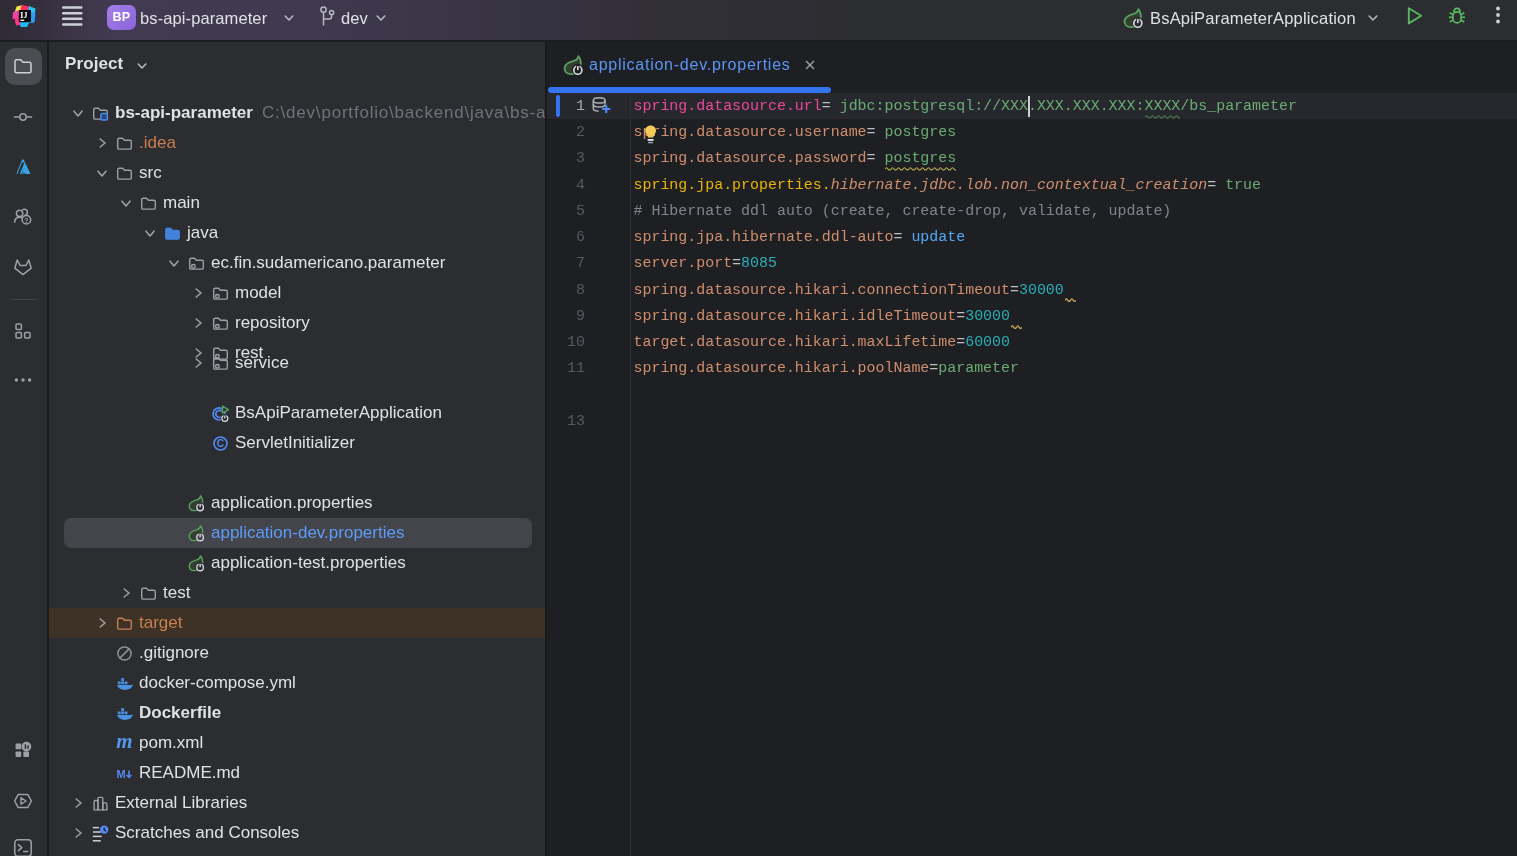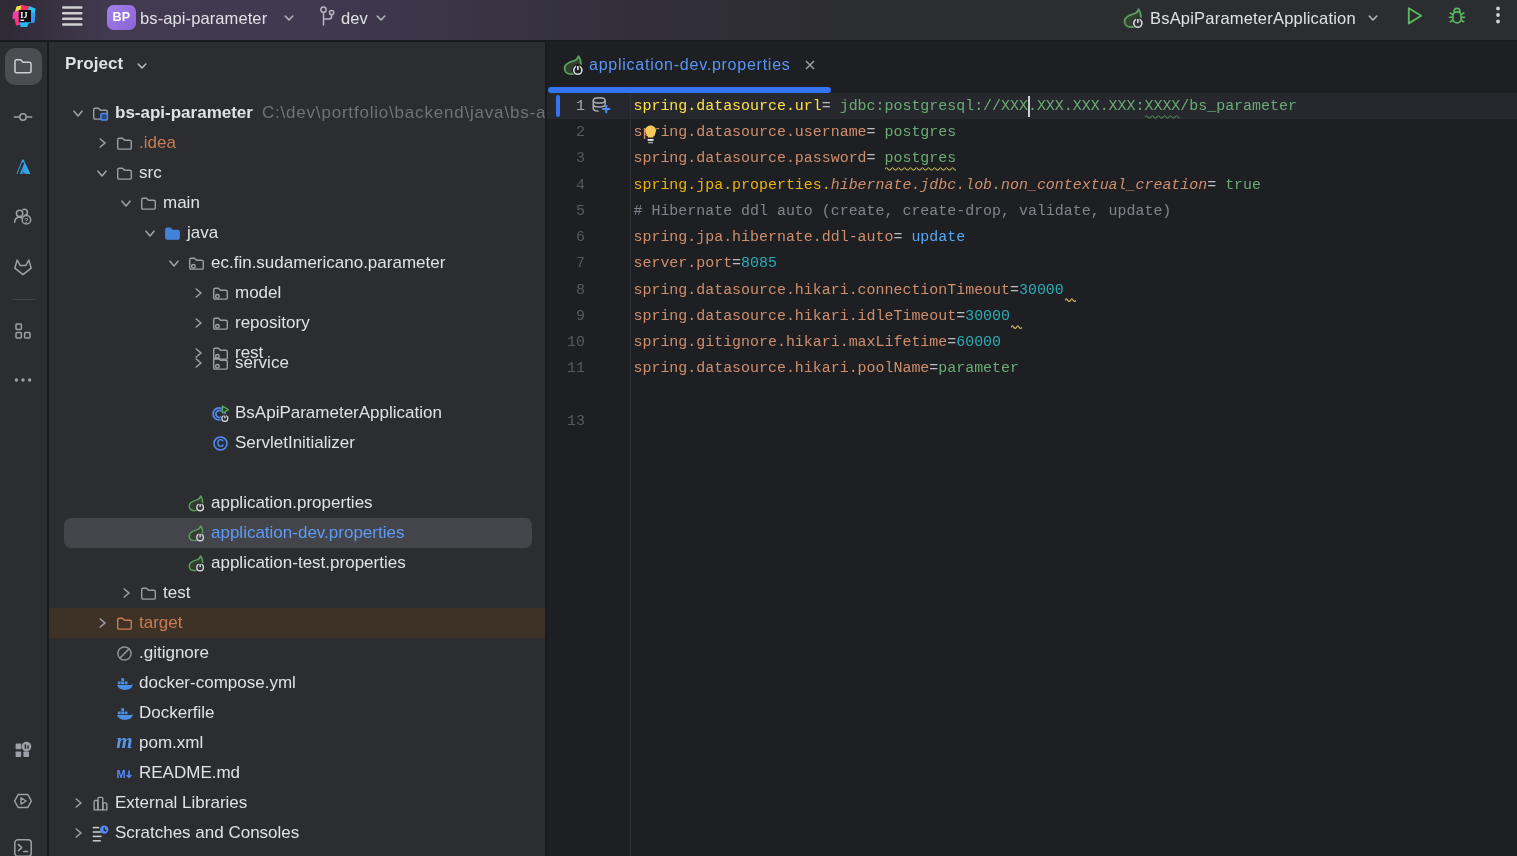--- a/index.html
+++ b/index.html
@@ -508,21 +508,21 @@
             <g fill="#4B8FE2">
               <rect x="1.7" y="6.1" width="2.7" height="2.6"></rect>
               <rect x="4.9" y="6.1" width="2.7" height="2.6"></rect>
               <rect x="8.1" y="6.1" width="2.7" height="2.6"></rect>
               <rect x="4.9" y="3.0" width="2.7" height="2.6"></rect>
               <path d="M0.9 9.5 H13.3 C14.6 9.5 15.3 8.9 15.6 8.3 C15.9 9.2 15.6 14.0 8.4 14.0 C4.4 14.0 1.7 12.4 0.9 9.5 Z"></path>
             </g>
           </g>
         </svg>
       </div>
-      <span class="lbl" style="color:#DFE1E5;">Dockerfile</span>
+      <span class="lbl" style="color:#DFE1E5;font-weight:bold;">Dockerfile</span>
     </div>
     <div class="row" style="top:686px">
       <div class="chev" style="margin-left:45px"></div>
       <div class="icon"><span style="display:inline-block;width:17px;text-align:center;font-family:'Liberation Serif',serif;font-style:italic;font-weight:bold;font-size:21px;color:#5795E8;line-height:17px;transform:translateY(-2px)">m</span></div>
       <span class="lbl" style="color:#DFE1E5;">pom.xml</span>
     </div>
     <div class="row" style="top:716px">
       <div class="chev" style="margin-left:45px"></div>
       <div class="icon">
         <svg width="17" height="17" viewBox="0 0 17 17" style="">
@@ -594,30 +594,30 @@
         <g stroke="#9DA0A6" stroke-width="1.4">
           <line x1="2" y1="2" x2="10" y2="10"></line>
           <line x1="10" y1="2" x2="2" y2="10"></line>
         </g>
       </svg>
     </div>
     <div class="abs" style="left:1px;top:45px;width:283px;height:6px;border-radius:3px;background:#3574F0"></div>
     <div class="abs" style="left:0px;top:51.00px;width:970px;height:26.24px;background:#26282E"></div>
     <div class="abs" style="left:9px;top:53.00px;width:3.5px;height:22px;border-radius:2px;background:#3574F0"></div>
     <div class="abs" style="left:82.5px;top:51px;width:1px;height:763px;background:#2E3136"></div>
-    <div class="cl mono" style="top:51.00px"><span class="lnum" style="color:#A8ABB2">1</span><span class="code"><span style="color:#fde047;">spring.datasource.url</span><span style="color:#BCBEC4;">= </span><span style="color:#6AAB73;">jdbc:postgresql://XXX.XXX.XXX.XXX:XXXX/bs_parameter</span></span></div>
+    <div class="cl mono" style="top:51.00px"><span class="lnum" style="color:#A8ABB2">1</span><span class="code"><span style="color:#ec4899;">spring.datasource.url</span><span style="color:#BCBEC4;">= </span><span style="color:#6AAB73;">jdbc:postgresql://XXX.XXX.XXX.XXX:XXXX/bs_parameter</span></span></div>
     <div class="cl mono" style="top:77.24px"><span class="lnum" style="color:#555A61">2</span><span class="code"><span style="color:#CF8E6D;">spring.datasource.username</span><span style="color:#BCBEC4;">= </span><span style="color:#6AAB73;">postgres</span></span></div>
     <div class="cl mono" style="top:103.48px"><span class="lnum" style="color:#555A61">3</span><span class="code"><span style="color:#CF8E6D;">spring.datasource.password</span><span style="color:#BCBEC4;">= </span><span style="color:#6AAB73;">postgres</span></span></div>
     <div class="cl mono" style="top:129.72px"><span class="lnum" style="color:#555A61">4</span><span class="code"><span style="color:#eab308;">spring.jpa.properties.</span><span style="color:#CF8E6D;font-style:italic;">hibernate.jdbc.lob.non_contextual_creation</span><span style="color:#BCBEC4;">= </span><span style="color:#6AAB73;">true</span></span></div>
     <div class="cl mono" style="top:155.96px"><span class="lnum" style="color:#555A61">5</span><span class="code"><span style="color:#7F848E;"># Hibernate ddl auto (create, create-drop, validate, update)</span></span></div>
     <div class="cl mono" style="top:182.20px"><span class="lnum" style="color:#555A61">6</span><span class="code"><span style="color:#CF8E6D;">spring.jpa.hibernate.ddl-auto</span><span style="color:#BCBEC4;">= </span><span style="color:#56A8F5;">update</span></span></div>
     <div class="cl mono" style="top:208.44px"><span class="lnum" style="color:#555A61">7</span><span class="code"><span style="color:#CF8E6D;">server.port</span><span style="color:#BCBEC4;">=</span><span style="color:#2AACB8;">8085</span></span></div>
     <div class="cl mono" style="top:234.68px"><span class="lnum" style="color:#555A61">8</span><span class="code"><span style="color:#CF8E6D;">spring.datasource.hikari.connectionTimeout</span><span style="color:#BCBEC4;">=</span><span style="color:#2AACB8;">30000</span></span></div>
     <div class="cl mono" style="top:260.92px"><span class="lnum" style="color:#555A61">9</span><span class="code"><span style="color:#CF8E6D;">spring.datasource.hikari.idleTimeout</span><span style="color:#BCBEC4;">=</span><span style="color:#2AACB8;">30000</span></span></div>
-    <div class="cl mono" style="top:287.16px"><span class="lnum" style="color:#555A61">10</span><span class="code"><span style="color:#CF8E6D;">spring.gitignore.hikari.maxLifetime</span><span style="color:#BCBEC4;">=</span><span style="color:#2AACB8;">60000</span></span></div>
+    <div class="cl mono" style="top:287.16px"><span class="lnum" style="color:#555A61">10</span><span class="code"><span style="color:#CF8E6D;">target.datasource.hikari.maxLifetime</span><span style="color:#BCBEC4;">=</span><span style="color:#2AACB8;">60000</span></span></div>
     <div class="cl mono" style="top:313.40px"><span class="lnum" style="color:#555A61">11</span><span class="code"><span style="color:#CF8E6D;">spring.datasource.hikari.poolName</span><span style="color:#BCBEC4;">=</span><span style="color:#6AAB73;">parameter</span></span></div>
     <div class="cl mono" style="top:365.88px"><span class="lnum">13</span></div>
     <div class="abs" style="left:44px;top:54.00px">
       <svg width="20" height="18" viewBox="0 0 20 18" style="">
         <g fill="none" stroke="#ABAFB5" stroke-width="1.5">
           <ellipse cx="8.2" cy="4.4" rx="5.9" ry="2.7"></ellipse>
           <path d="M2.3 4.4 V12.6 C2.3 14.0 4.6 15.1 7.6 15.2"></path>
           <path d="M14.1 4.4 V8.6"></path>
           <path d="M2.3 8.5 C2.3 9.9 4.9 11 8.2 11 C11.5 11 14.1 9.9 14.1 8.5"></path>
         </g>

